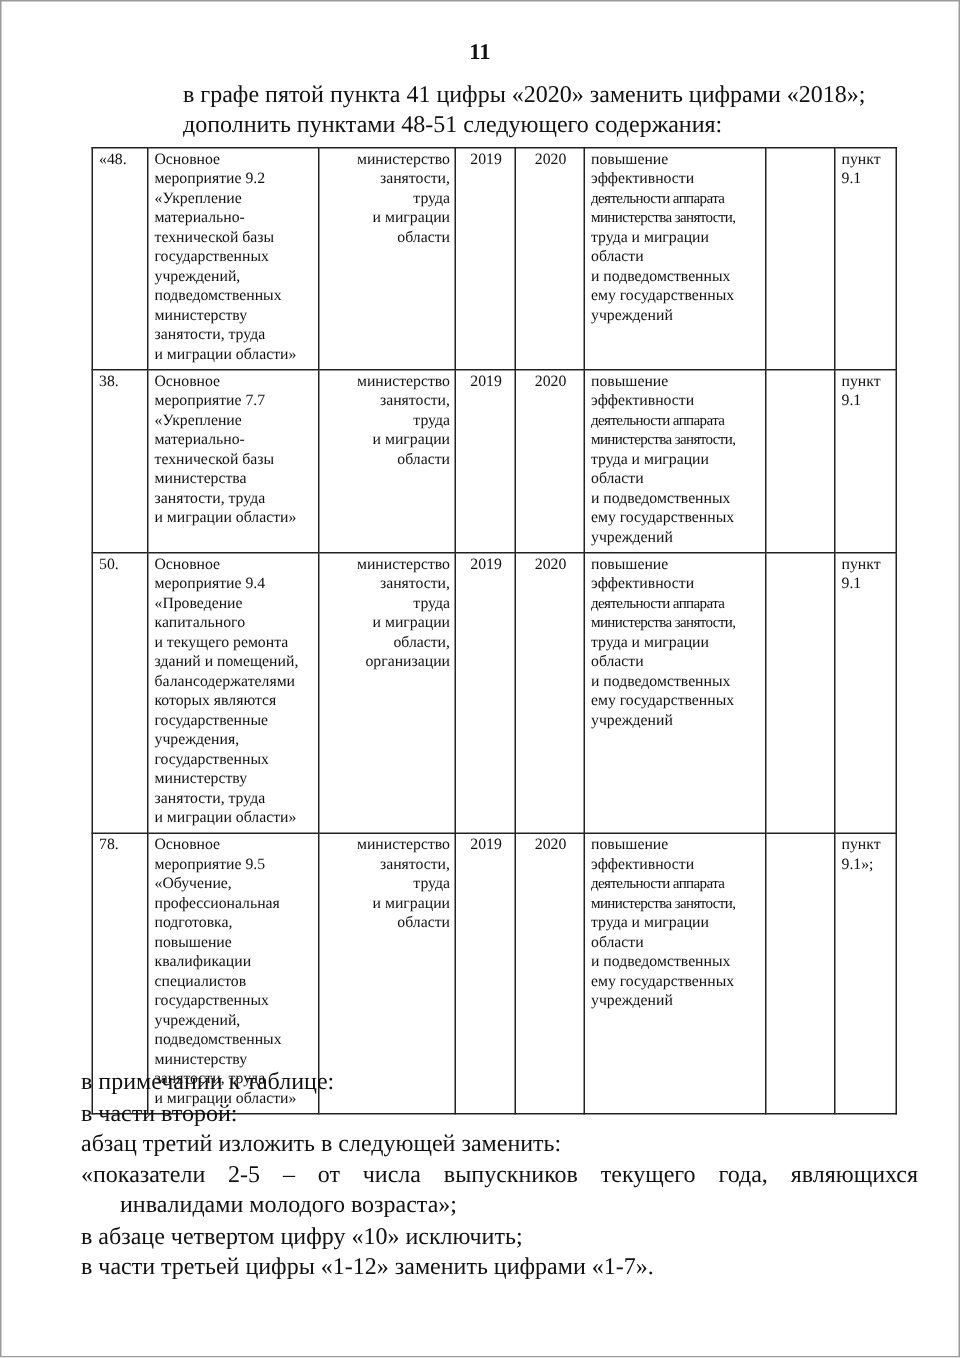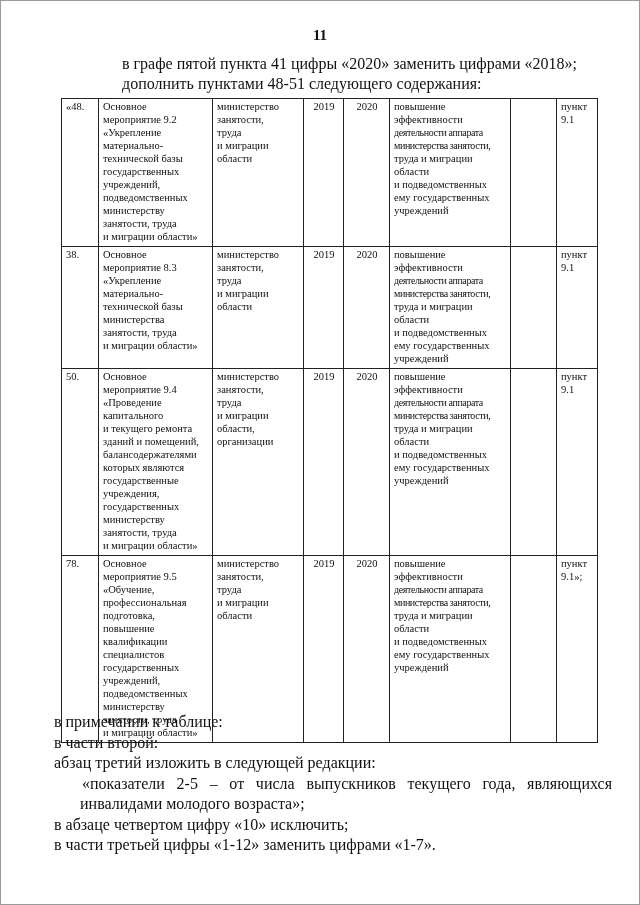--- a/index.html
+++ b/index.html
@@ -13,32 +13,32 @@
   .intro.l1 { top: 54px; }
   .intro.l2 { top: 74px; }
 
   table.amend {
     position: absolute; left: 61px; top: 98px; border-collapse: collapse;
     font-size: 10.5px; line-height: 13px; table-layout: fixed;
   }
   table.amend td { border: 1.3px solid #222; vertical-align: top; padding: 1px 3px 3px 4px; }
   td.c-num { width: 29px; }
   td.c-name { width: 106px; }
-  td.c-exec { width: 83px; text-align: left; }
+  td.c-exec { width: 83px; text-align: right; }
   td.c-y1 { width: 32px; text-align: center; }
   td.c-y2 { width: 38px; text-align: center; }
   td.c-res { width: 113px; }
   td.c-empty { width: 38px; }
   td.c-link { width: 33px; }
   .lines span { display: block; white-space: nowrap; }
   .tight span.tight-line { letter-spacing: -0.4px; font-size: 10px; }
 
   .notes { position: absolute; left: 0; top: 712px; width: 640px; font-size: 16px; line-height: 20.5px; }
   .notes p { margin: 0; padding-left: 54px; padding-right: 28px; white-space: nowrap; }
-  .notes p.justify { white-space: normal; text-align: justify; text-align-last: justify; margin-left: 28px; }
+  .notes p.justify { white-space: normal; text-align: justify; text-align-last: justify; }
   .notes p.cont { padding-left: 80px; }
 </style>
 </head>
 <body>
 
 <div class="frame"></div>
 
 <div class="page-num">11</div>
 
 <div class="intro l1">в графе пятой пункта 41 цифры «2020» заменить цифрами «2018»;</div>
@@ -93,21 +93,21 @@
             <span>пункт</span>
             <span>9.1</span>
           </div>
         </td>
       </tr>
       <tr style="height: 113px;">
         <td class="c-num"><span>38.</span></td>
         <td class="c-name">
           <div class="lines">
             <span>Основное</span>
-            <span>мероприятие 8.3</span>
+            <span>мероприятие 7.7</span>
             <span>«Укрепление</span>
             <span>материально-</span>
             <span>технической базы</span>
             <span>министерства</span>
             <span>занятости, труда</span>
             <span>и миграции области»</span>
           </div>
         </td>
         <td class="c-exec">
           <div class="lines">
@@ -245,18 +245,18 @@
             <span>9.1»;</span>
           </div>
         </td>
       </tr>
     </tbody>
 </table>
 
 <div class="notes">
   <p>в примечании к таблице:</p>
   <p>в части второй:</p>
-  <p>абзац третий изложить в следующей редакции:</p>
+  <p>абзац третий изложить в следующей заменить:</p>
   <p class="justify">«показатели 2-5 – от числа выпускников текущего года, являющихся</p>
   <p class="cont">инвалидами молодого возраста»;</p>
   <p>в абзаце четвертом цифру «10» исключить;</p>
   <p>в части третьей цифры «1-12» заменить цифрами «1-7».</p>
 </div>
 
 </body></html>

